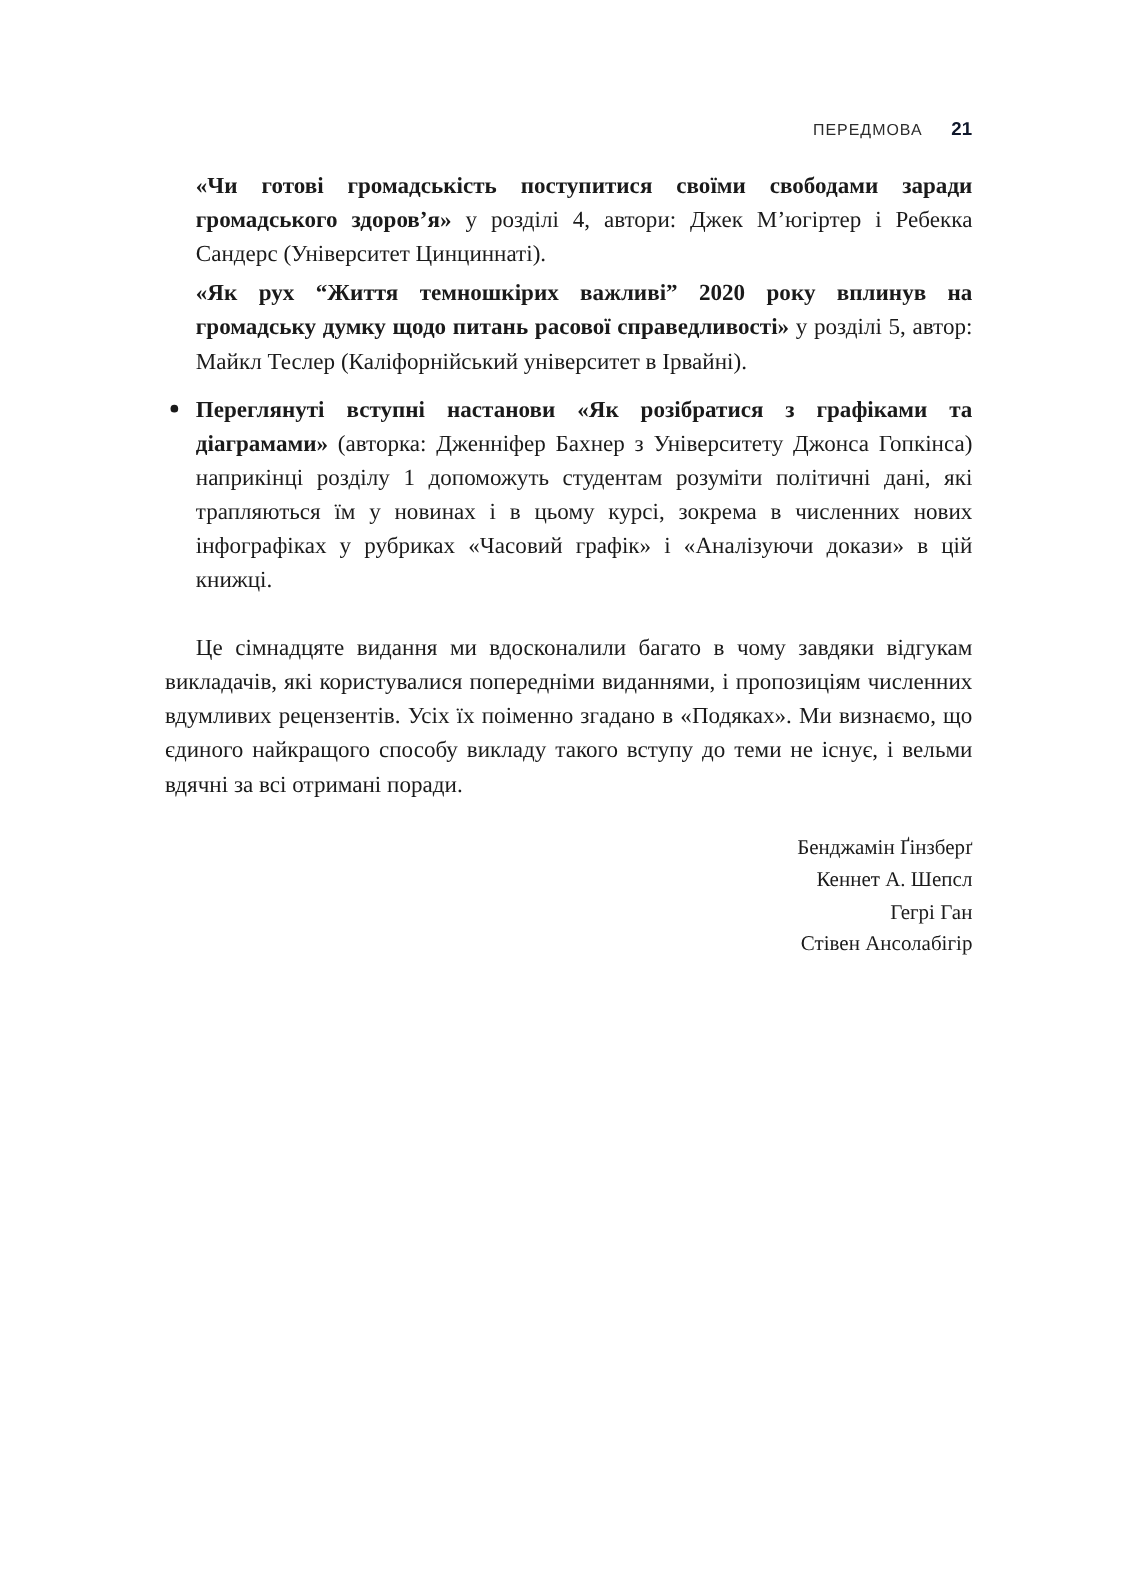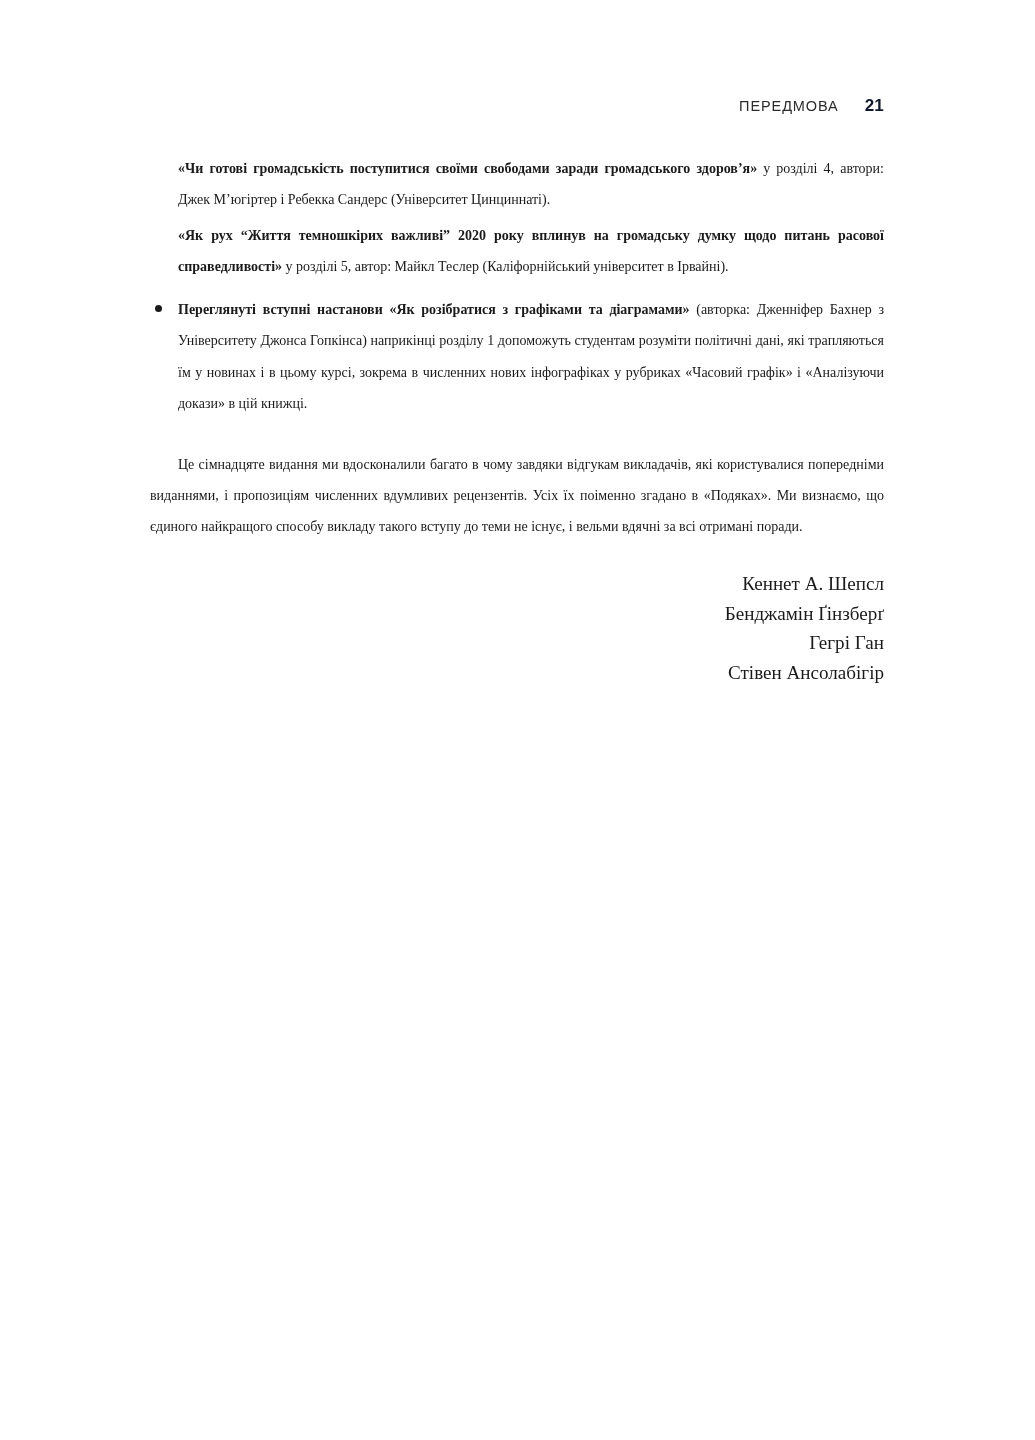--- a/index.html
+++ b/index.html
@@ -18,21 +18,21 @@
 
   .page {
     position: absolute;
     inset: 0;
     background: #ffffff;
   }
 
   
   .running-head {
     position: absolute;
-    top: 96px;
+    top: 108px;
     left: 150px;
     right: 151px;
     height: 22px;
     display: flex;
     justify-content: flex-end;
     align-items: baseline;
     font-family: "Liberation Sans", "DejaVu Sans", sans-serif;
   }
   .running-head .rh-title {
     font-size: 14.5px;
@@ -51,21 +51,21 @@
   
   .column {
     position: absolute;
     top: 153px;
     left: 150px;
     width: 734px;
   }
 
   p {
     margin: 0;
-    font-size: 14px;
+    font-size: 21px;
     line-height: 31.1px;
     text-align: justify;
     text-justify: inter-word;
     hyphens: manual;
     color: #1a1a1a;
   }
 
   
   .entry {
     margin-left: 28px;
@@ -135,20 +135,20 @@
 
     <p class="entry"><b class="lead">«Як рух “Життя темношкірих важливі” 2020 року вплинув на громадську думку щодо питань расової справедливості»</b><span> у розділі 5, автор: Майкл Теслер (Каліфорнійський університет в Ірвайні).</span></p>
 
 
 
     <p class="bullet-item"><span class="bullet-dot"></span><b class="lead">Переглянуті вступні настанови «Як розібратися з графіками та діаграмами»</b><span> (авторка: Дженніфер Бахнер з Університету Джонса Гопкінса) наприкінці розділу 1 допоможуть студентам розуміти політичні дані, які трапляються їм у новинах і в цьому курсі, зокрема в численних нових інфографіках у рубриках «Часовий графік» і «Аналізуючи докази» в цій книжці.</span></p>
 
     <p class="body-par">Це сімнадцяте видання ми вдосконалили багато в чому завдяки відгукам викладачів, які користувалися попередніми виданнями, і пропозиціям численних вдумливих рецензентів. Усіх їх поіменно згадано в «Подяках». Ми визнаємо, що єдиного найкращого способу викладу такого вступу до теми не існує, і вельми вдячні за всі отримані поради.</p>
 
     <div class="signature">
+      <span class="sig-line">Бенджамін Ґінзберґ</span>
       <span class="sig-line">Кеннет А. Шепсл</span>
-      <span class="sig-line">Бенджамін Ґінзберґ</span>
       <span class="sig-line">Гегрі Ган</span>
       <span class="sig-line">Стівен Ансолабігір</span>
     </div>
 
   </div>
 </div>
 
 </body></html>

